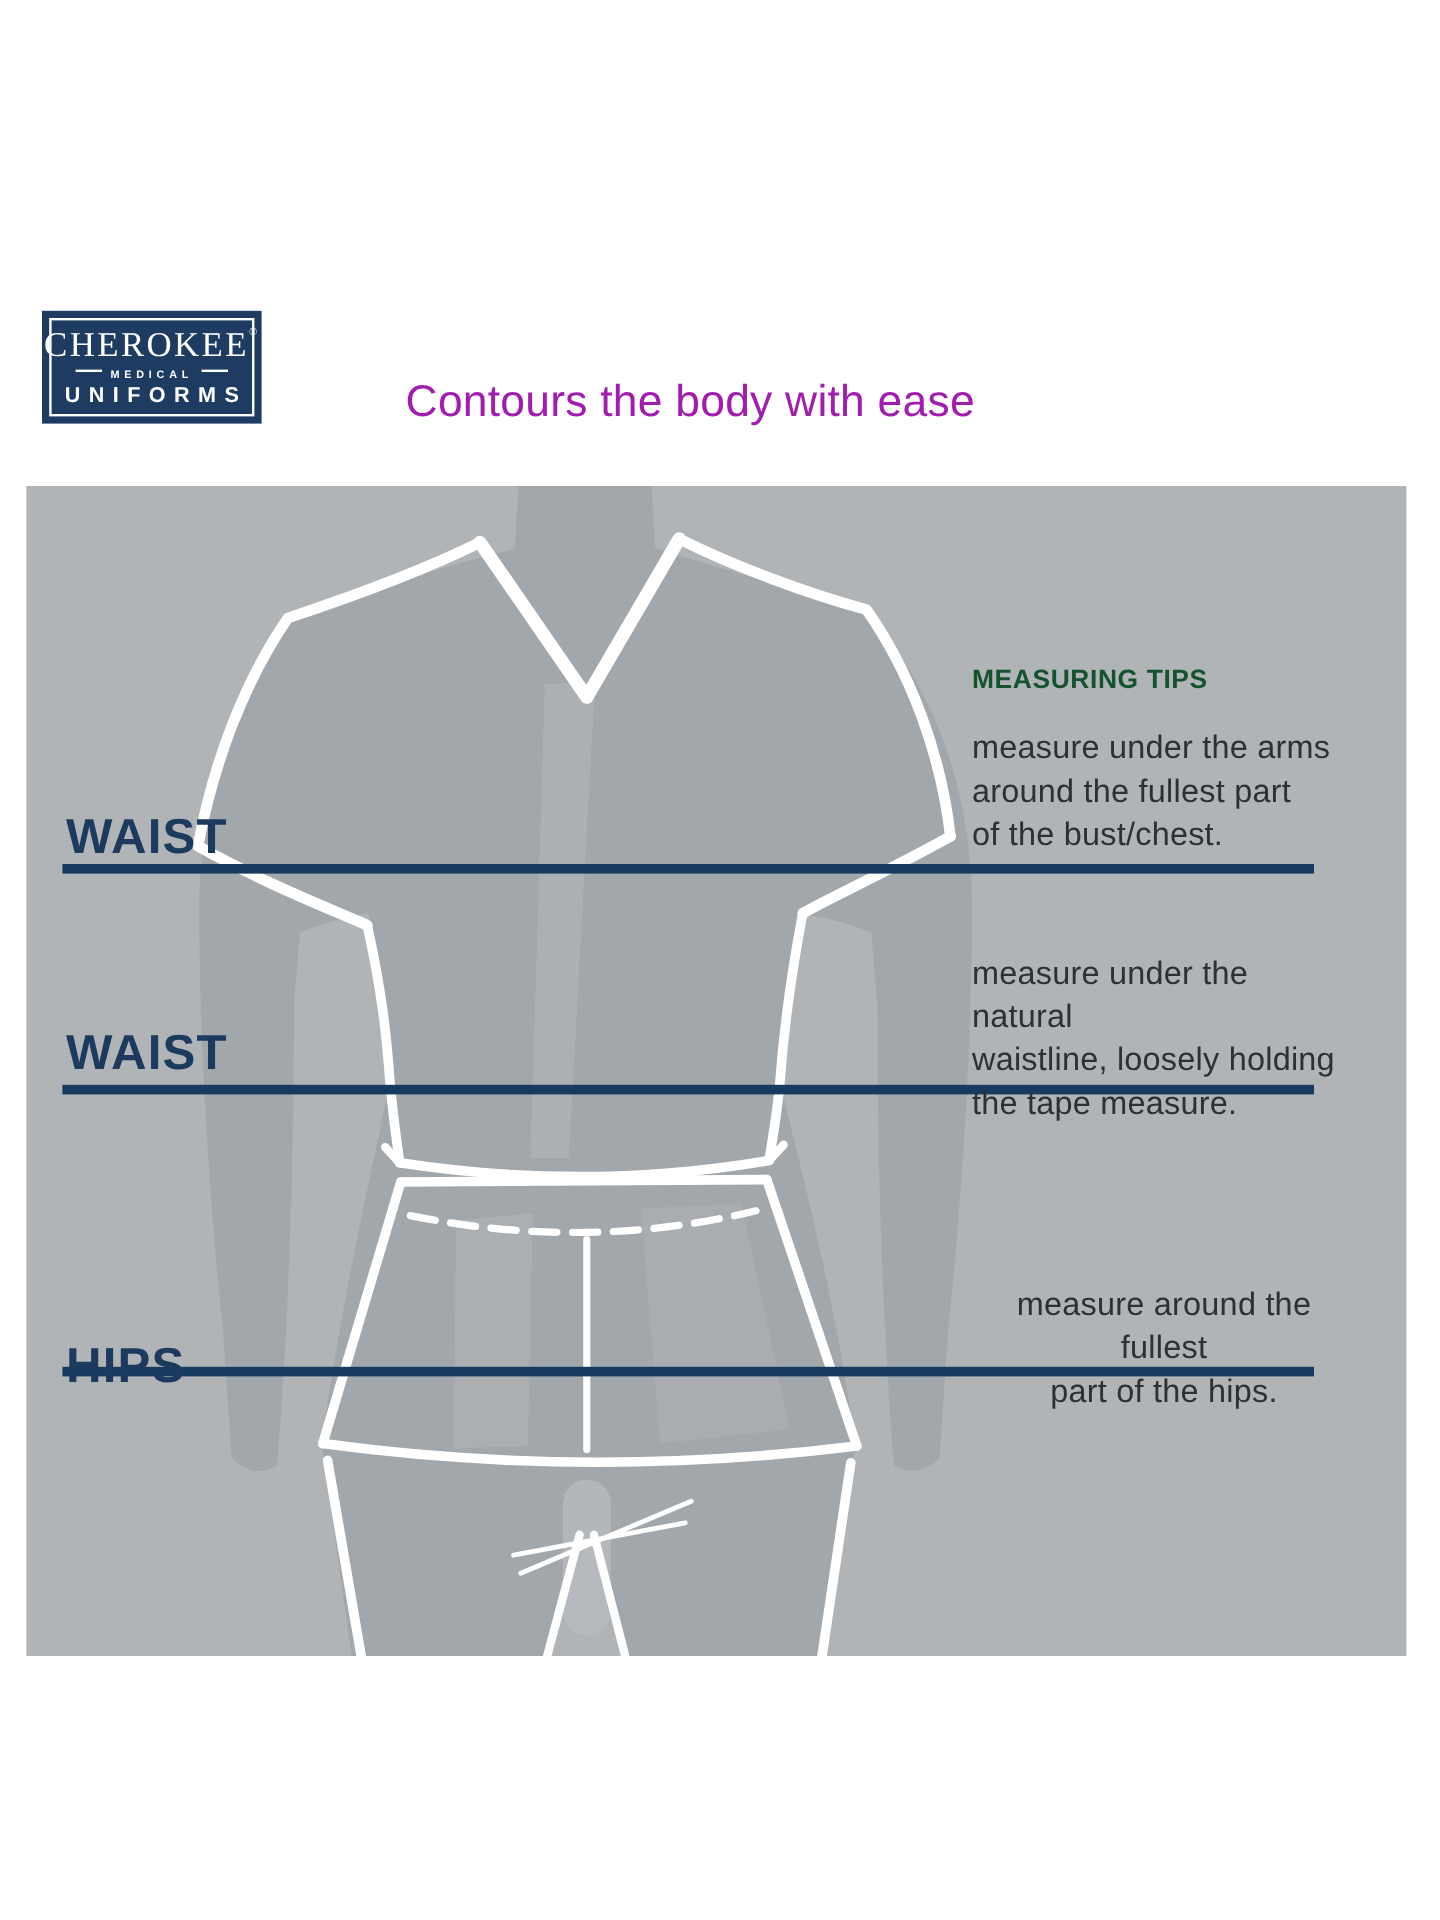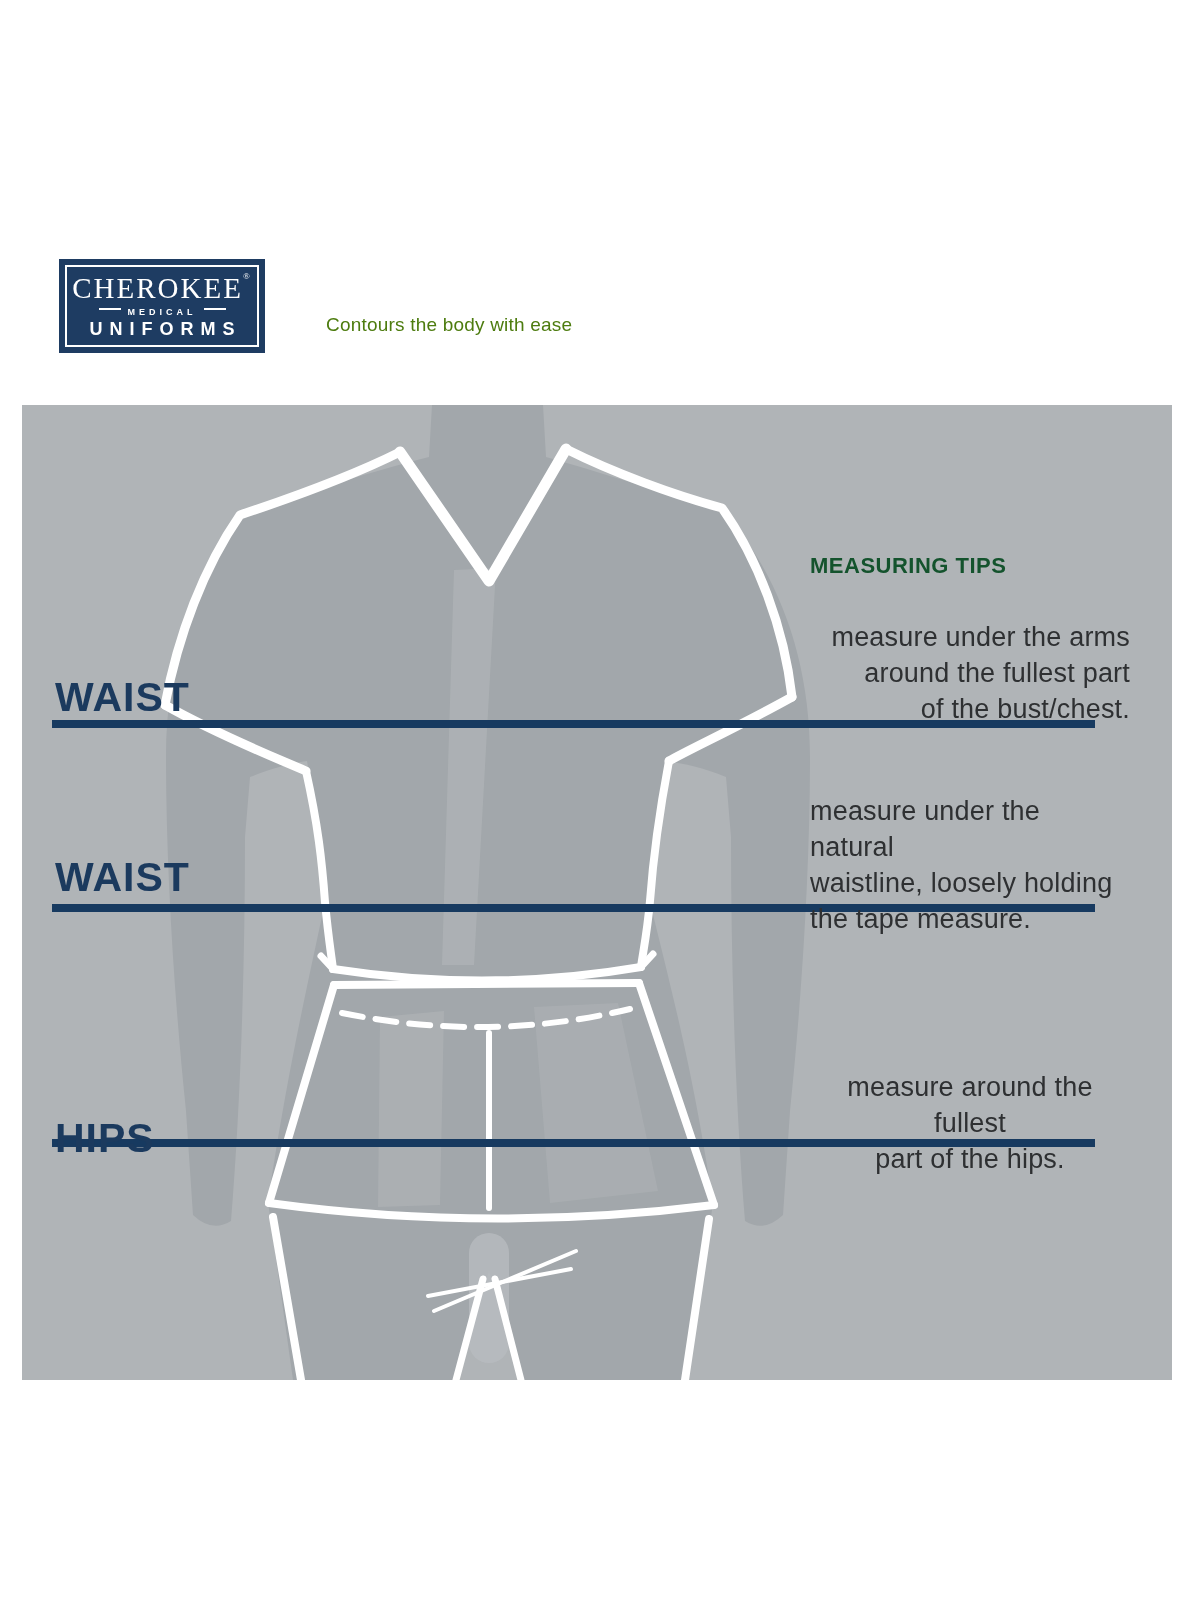--- a/index.html
+++ b/index.html
@@ -2,21 +2,21 @@
 <html><head>
 <meta charset="utf-8">
 <style>
   html,body { margin:0; padding:0; background:#ffffff; }
   .page {
     position:relative; width:1200px; height:1600px; background:#ffffff;
     font-family:"Liberation Sans", sans-serif; overflow:hidden;
   }
   
   .logo-box {
-    position:absolute; left:59px; top:259px; width:206px; height:94px;
+    position:absolute; left:35px; top:259px; width:183px; height:94px;
     background:#1e3c62; box-sizing:border-box;
   }
   .logo-inner {
     position:absolute; left:6px; top:6px; right:6px; bottom:6px;
     border:2px solid #ffffff; display:flex; flex-direction:column;
     align-items:center; justify-content:center; color:#ffffff;
   }
   .logo-cherokee {
     font-family:"Liberation Serif", serif; font-size:29px; letter-spacing:2px;
     line-height:1; white-space:nowrap;
@@ -25,22 +25,22 @@
   .logo-medical-row { display:flex; align-items:flex-start; gap:7px; margin-top:5px; }
   .logo-dash { width:22px; height:2px; background:#ffffff; }
   .logo-medical { font-size:9px; letter-spacing:4px; font-weight:bold; line-height:1; }
   .logo-uniforms { font-size:18px; letter-spacing:7px; font-weight:bold; margin-top:3px; line-height:1; text-indent:7px;}
   .title {
     position:absolute; left:325px; top:254px; width:760px;
     color:#1b3a5e; font-size:45px; font-weight:bold; letter-spacing:-0.5px;
     line-height:1.05; white-space:nowrap;
   }
   .subtitle {
-    position:absolute; left:326px; top:314px;
-    color:#4d7c0f; font-size:19px; font-weight:normal; letter-spacing:0.2px;
+    position:absolute; left:338px; top:314px;
+    color:#a21caf; font-size:37px; font-weight:normal; letter-spacing:0.2px;
   }
   
   .panel {
     position:absolute; left:22px; top:405px; width:1150px; height:975px;
     background:#b0b4b7; overflow:hidden;
   }
   .figure-svg { position:absolute; left:0; top:0; width:1150px; height:975px; }
   
   .m-line {
     position:absolute; left:30px; width:1043px; height:8px; background:#173a60;
@@ -58,21 +58,21 @@
   .m-label.hips  { top:691px;margin-top:22px; }
   
   .tips-heading {
     position:absolute; left:788px; top:150px; color:#14532d;
     font-size:22px; font-weight:bold; letter-spacing:0.5px; line-height:1;
   }
   .tip-text {
     position:absolute; left:788px; width:320px; color:#2e3032;
     font-size:27px; line-height:36px; letter-spacing:0.2px;
   }
-  .tip-text.t0 { top:214px;text-align:right; }
+  .tip-text.t0 { top:200px; }
   .tip-text.t1 { top:388px; }
   .tip-text.t2 { top:664px;text-align:center; }
 </style>
 </head>
 <body>
 
 <div class="page">
 
   <div class="logo-box">
     <div class="logo-inner">

